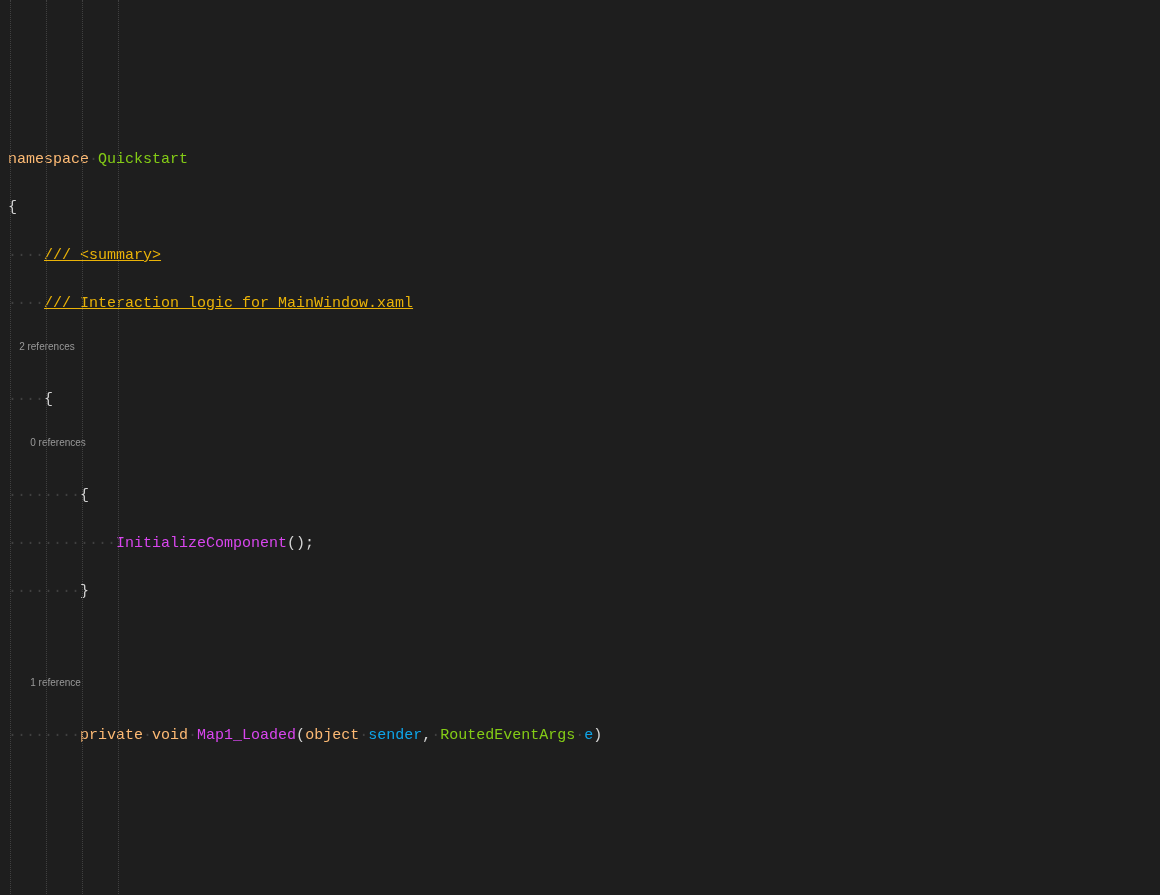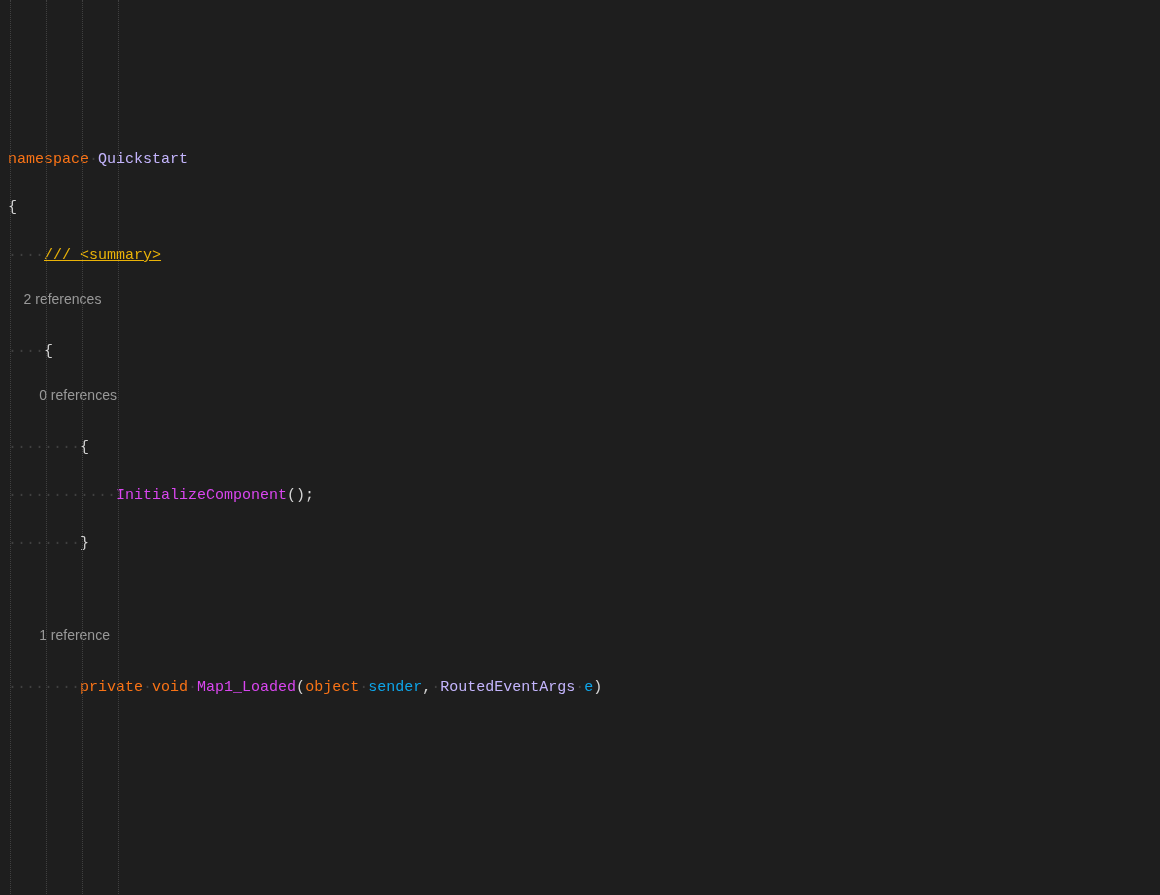--- a/index.html
+++ b/index.html
@@ -14,28 +14,28 @@
     height: 895px;
   }
   .editor {
     padding: 4px 0 0 8px;
     line-height: 24px;
     white-space: pre;
     position: relative;
   }
   .line { display: block; min-height: 24px; }
   .ws { color: #404040; }
-  .kw { color: #f97316; }
-  .type { color: #c4b5fd; }
+  .kw { color: #fdba74; }
+  .type { color: #84cc16; }
   .method { color: #d946ef; }
   .param { color: #0ea5e9; }
   .comment { color: #eab308; text-decoration: underline; }
   .punct { color: #d4d4d4; }
   .codelens {
-    font-size: 14px;
+    font-size: 10px;
     color: #999999;
     line-height: 14px;
     height: 14px;
     font-family: "Segoe UI", Arial, sans-serif;
   }
   .guide {
     position: absolute;
     top: 0;
     bottom: 0;
     width: 0;
@@ -47,20 +47,21 @@
 
 <div class="editor">
 <div class="guide" style="left:10px"></div>
 <div class="guide" style="left:46px"></div>
 <div class="guide" style="left:82px"></div>
 <div class="guide" style="left:118px"></div>
 
 <span class="line"><span class="kw">namespace</span><span class="ws">·</span><span class="type">Quickstart</span></span>
 <span class="line"><span class="punct">{</span></span>
 <span class="line"><span class="ws">····</span><span class="comment">/// &lt;summary&gt;</span></span>
+<span class="line"><span class="ws">····</span><span class="comment">/// Interaction logic for MainWindow.xaml</span></span>
 <span class="line codelens"><span style="color:transparent">    </span><span>2 references</span></span>
 <span class="line"><span class="ws">····</span><span class="punct">{</span></span>
 <span class="line codelens"><span style="color:transparent">        </span><span>0 references</span></span>
 <span class="line"><span class="ws">········</span><span class="punct">{</span></span>
 <span class="line"><span class="ws">············</span><span class="method">InitializeComponent</span><span class="punct">();</span></span>
 <span class="line"><span class="ws">········</span><span class="punct">}</span></span>
 <span class="line"></span>
 <span class="line codelens"><span style="color:transparent">        </span><span>1 reference</span></span>
 <span class="line"><span class="ws">········</span><span class="kw">private</span><span class="ws">·</span><span class="kw">void</span><span class="ws">·</span><span class="method">Map1_Loaded</span><span class="punct">(</span><span class="kw">object</span><span class="ws">·</span><span class="param">sender</span><span class="punct">,</span><span class="ws">·</span><span class="type">RoutedEventArgs</span><span class="ws">·</span><span class="param">e</span><span class="punct">)</span></span>
 

